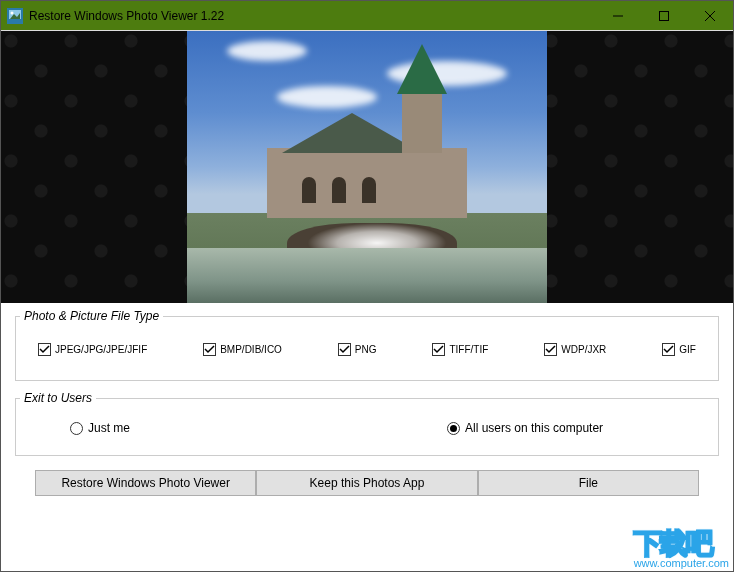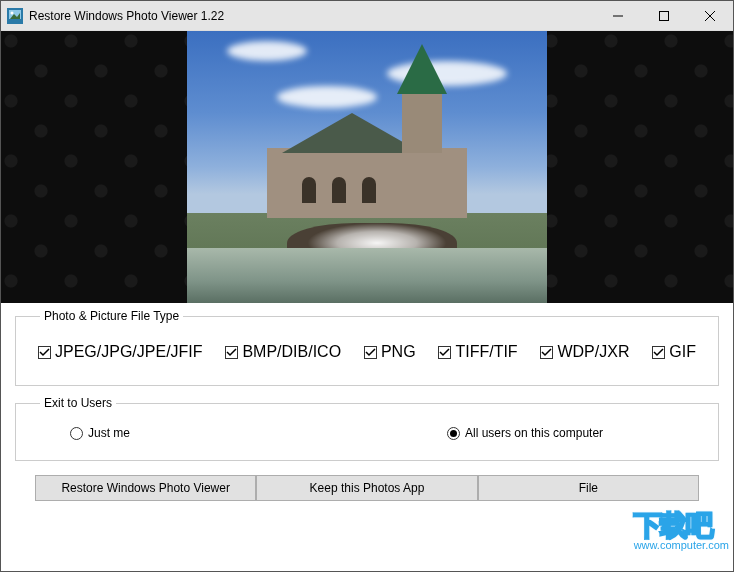--- a/index.html
+++ b/index.html
@@ -10,21 +10,21 @@
   height: 572px;
   border: 1px solid #555;
   background: #fff;
   overflow: hidden;
   position: relative;
 }
 .titlebar {
   display: flex;
   align-items: center;
   height: 30px;
-  background: #e5e5e5;
+  background: #4d7c0f;
   border-bottom: 1px solid #ddd;
 }
 .titlebar .app-icon {
   width: 16px;
   height: 16px;
   margin: 0 6px;
 }
 .titlebar .title {
   flex: 1;
   font-size: 12px;
@@ -114,32 +114,33 @@
 }
 fieldset {
   border: 1px solid #ccc;
   margin-bottom: 10px;
   padding: 0;
 }
 legend {
   font-size: 12px;
   color: #000;
   padding: 0 4px;
-  margin-left: 24px;
+  margin-left: 4px;
+  font-style: italic;
 }
 .filetypes-row {
   display: flex;
   justify-content: space-between;
   padding: 20px 22px 24px 22px;
 }
 .check {
   display: flex;
   align-items: center;
   gap: 4px;
-  font-size: 16px;
+  font-size: 10px;
 }
 .checkbox {
   width: 13px; height: 13px;
   border: 1px solid #333;
   display: flex; align-items: center; justify-content: center;
   background: #fff;
 }
 .checkbox svg { width: 11px; height: 11px; }
 
 .users-row {
@@ -185,21 +186,21 @@
 
 .copyright {
   text-align: center;
   font-size: 12px;
   padding: 10px 0 0 0;
 }
 
 .watermark {
   position: absolute;
   right: 4px;
-  bottom: 20px;
+  bottom: 2px;
   pointer-events: none;
 }
 .wm-cn {
   font-size: 28px;
   font-weight: bold;
   color: #fff;
   -webkit-text-stroke: 2px #2aa4e8;
   text-shadow: 0 0 2px #2aa4e8;
   letter-spacing: -2px;
 }

